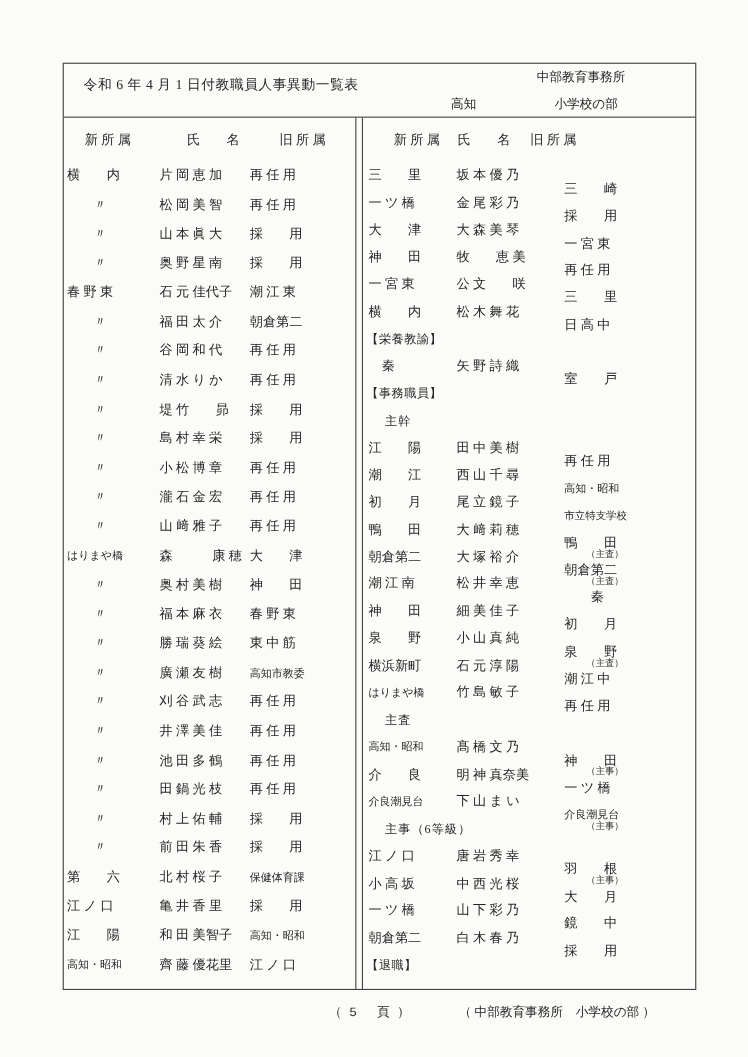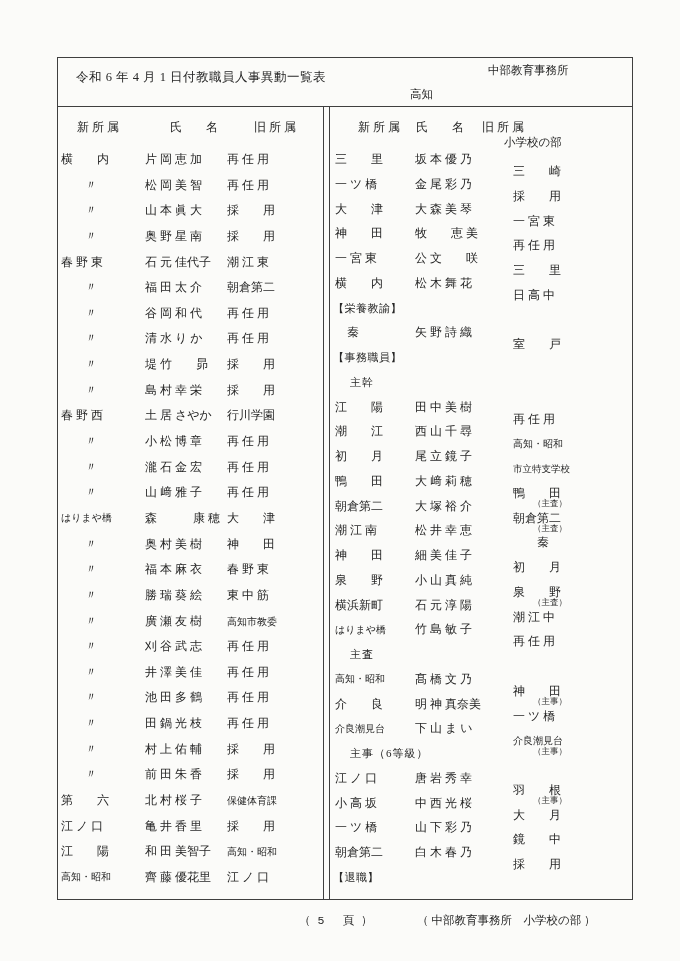--- a/index.html
+++ b/index.html
@@ -16,21 +16,21 @@
   .box{
     position:absolute;left:57px;top:57px;width:576px;height:843px;
     border:1.5px solid #3f3f3f;
     box-sizing:border-box;
     display:flex;flex-direction:column;
   }
   .box-header{position:relative;height:48px;border-bottom:1px solid #3f3f3f;flex:0 0 auto;}
   .doc-title{position:absolute;left:18px;top:11px;font-size:12.5px;letter-spacing:.5px;white-space:pre;}
   .office-name{position:absolute;left:430px;top:5px;font-size:11.5px;white-space:pre;}
   .region-name{position:absolute;left:352px;top:29px;font-size:11.5px;white-space:pre;}
-  .section-name{position:absolute;left:446px;top:29px;font-size:11.5px;white-space:pre;margin-top:48px;}
+  .section-name{position:absolute;left:446px;top:29px;font-size:11.5px;white-space:pre;}
 
   .box-body{flex:1;display:flex;min-height:0;}
   .half{display:flex;flex-direction:column;min-width:0;}
   .half-l{width:265px;flex:0 0 auto;}
   .half-r{flex:1;}
   .divider{width:5px;flex:0 0 auto;border-left:1px solid #3f3f3f;border-right:1px solid #3f3f3f;}
 
   .col-head{position:relative;height:38px;flex:0 0 auto;font-size:12px;}
   .col-head span{position:absolute;top:12px;white-space:pre;}
   .half-l .ch-new{left:19px;} .half-l .ch-name{left:112px;} .half-l .ch-old{left:196px;}
@@ -126,25 +126,20 @@
     <span class="c-new">　　〃</span>
     <span class="c-name">堤 竹　　昴</span>
     <span class="c-old"><span>採　　用</span></span>
   </div>
             <div class="row">
     <span class="c-new">　　〃</span>
     <span class="c-name">島 村 幸 栄</span>
     <span class="c-old"><span>採　　用</span></span>
   </div>
             <div class="row">
-    <span class="c-new">春 野 西</span>
-    <span class="c-name">土 居 さやか</span>
-    <span class="c-old"><span>行川学園</span></span>
-  </div>
-            <div class="row">
     <span class="c-new">　　〃</span>
     <span class="c-name">小 松 博 章</span>
     <span class="c-old"><span>再 任 用</span></span>
   </div>
             <div class="row">
     <span class="c-new">　　〃</span>
     <span class="c-name">瀧 石 金 宏</span>
     <span class="c-old"><span>再 任 用</span></span>
   </div>
             <div class="row">

